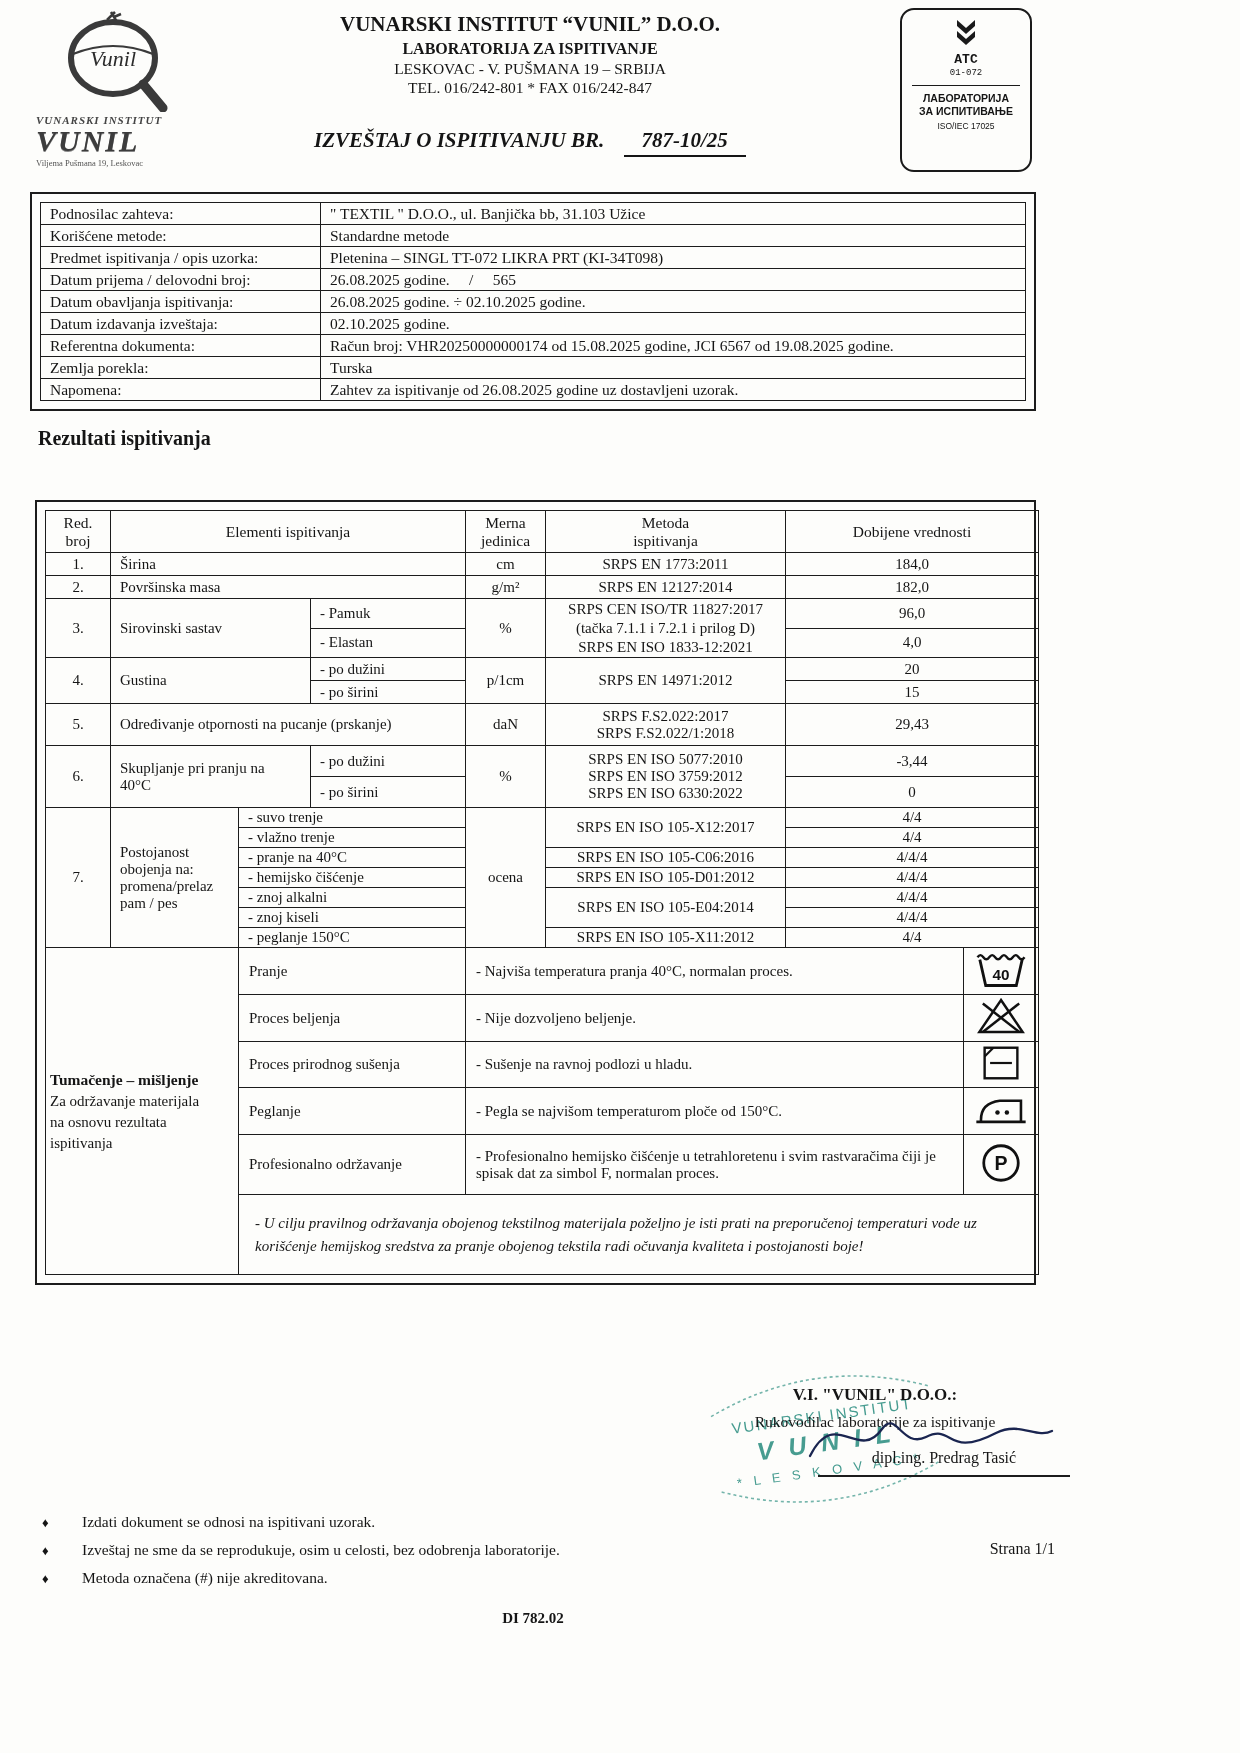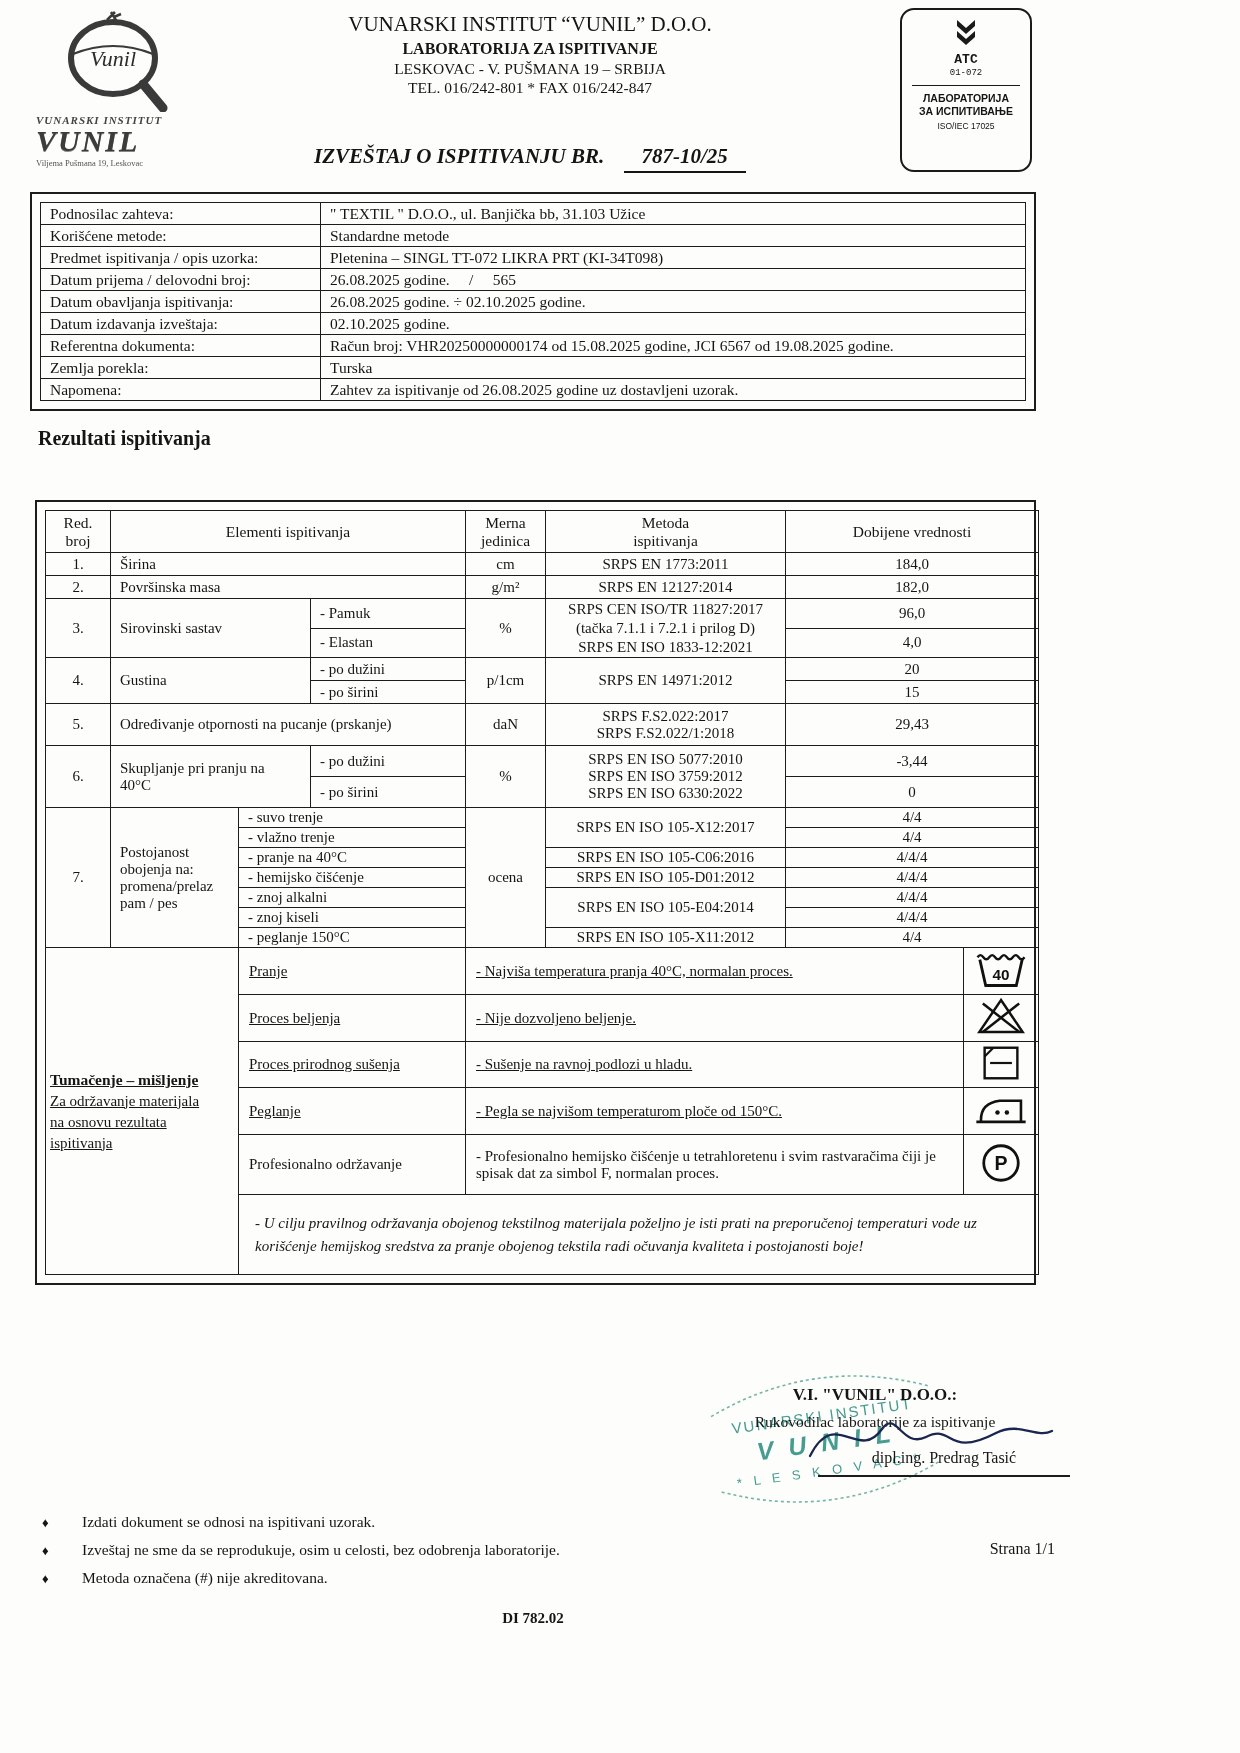--- a/index.html
+++ b/index.html
@@ -10,25 +10,25 @@
     font-family:"Liberation Serif", "DejaVu Serif", serif;
   }
   
   .logo-block { position:absolute; left:36px; top:8px; width:160px; text-align:left; }
   .logo-mark { display:block; margin:0 auto; }
   .logo-sub { font-size:11px; font-weight:bold; font-style:italic; letter-spacing:1px; color:#444; margin-top:2px; }
   .logo-brand { font-size:30px; font-weight:bold; font-style:italic; color:#3c3c3c; letter-spacing:2px; line-height:1;
     text-shadow:0 1px 0 #888; }
   .logo-addr { font-size:8.5px; color:#555; margin-top:2px; }
   .inst-block { position:absolute; left:230px; top:12px; width:600px; text-align:center; }
-  .inst-name { font-size:21px; font-weight:normal; }
+  .inst-name { font-size:21px; font-weight:bold; }
   .inst-lab  { font-size:16px; font-weight:bold; margin-top:3px; }
   .inst-addr { font-size:15.5px; margin-top:2px; }
   .inst-tel  { font-size:15.5px; margin-top:1px; }
-  .report-line { position:absolute; left:230px; top:144px; width:600px; text-align:center;
+  .report-line { position:absolute; left:230px; top:128px; width:600px; text-align:center;
     font-size:21px; font-weight:bold; font-style:italic; }
   .report-num { display:inline-block; margin-left:14px; padding:0 18px 2px 18px;
     border-bottom:2.5px solid #151515; font-style:italic; }
   .atc-box { position:absolute; left:900px; top:8px; width:132px; height:164px;
     border:2.5px solid #1a1a1a; border-radius:14px; text-align:center; padding-top:8px; }
   .atc-name { font-family:Liberation Mono, monospace; font-weight:bold; font-size:13px; margin-top:2px; }
   .atc-code { font-family:Liberation Mono, monospace; font-size:9px; margin-top:1px; }
   .atc-div { border-top:1.5px solid #1a1a1a; margin:7px 10px 6px 10px; }
   .atc-l1,.atc-l2 { font-family:"Liberation Sans", sans-serif; font-weight:bold; font-size:10.5px; line-height:1.25; }
   .atc-l3 { font-family:"Liberation Sans", sans-serif; font-size:8.5px; margin-top:3px; }
@@ -41,21 +41,21 @@
   td, th { border:1.5px solid #1c1c1c; vertical-align:middle; font-weight:normal; }
   .info-table td { font-size:15.5px; height:22px; padding:1px 8px; }
   .results-table td, .results-table th { font-size:15px; padding:1px 4px; }
   .c { text-align:center; }
   .l { text-align:left; padding-left:9px !important; }
   .pre { white-space:pre-line; }
   .head-row th { height:42px; font-size:15.5px; }
   .h23 { height:23px; } .h27 { height:27px; } .h42 { height:42px; }
   .h31 { height:31px; } .h19 { height:19px; }
   .m-small { font-size:13.6px; line-height:1.25; }
-  .care-row td { height:46px;text-decoration:underline; }
+  .care-row td { height:46px; }
   .care-row-tall td { height:60px; }
   .care-label { padding-left:10px !important; font-size:15.5px; }
   .care-text { padding:4px 10px !important; font-size:15.5px; text-align:left; }
   .care-title-cell { font-size:15px; line-height:1.4; }
   .care-title-main { font-weight:bold; font-size:15.5px; }
   .care-icon-cell { text-align:center; }
   .note-row td { height:80px; }
   .note-cell { font-style:italic; font-size:15.5px; line-height:1.55; padding:8px 16px !important; text-align:left; }
   .section-title { margin:16px 0 0 38px; font-size:20px; }
   .results-gap { height:50px; }

